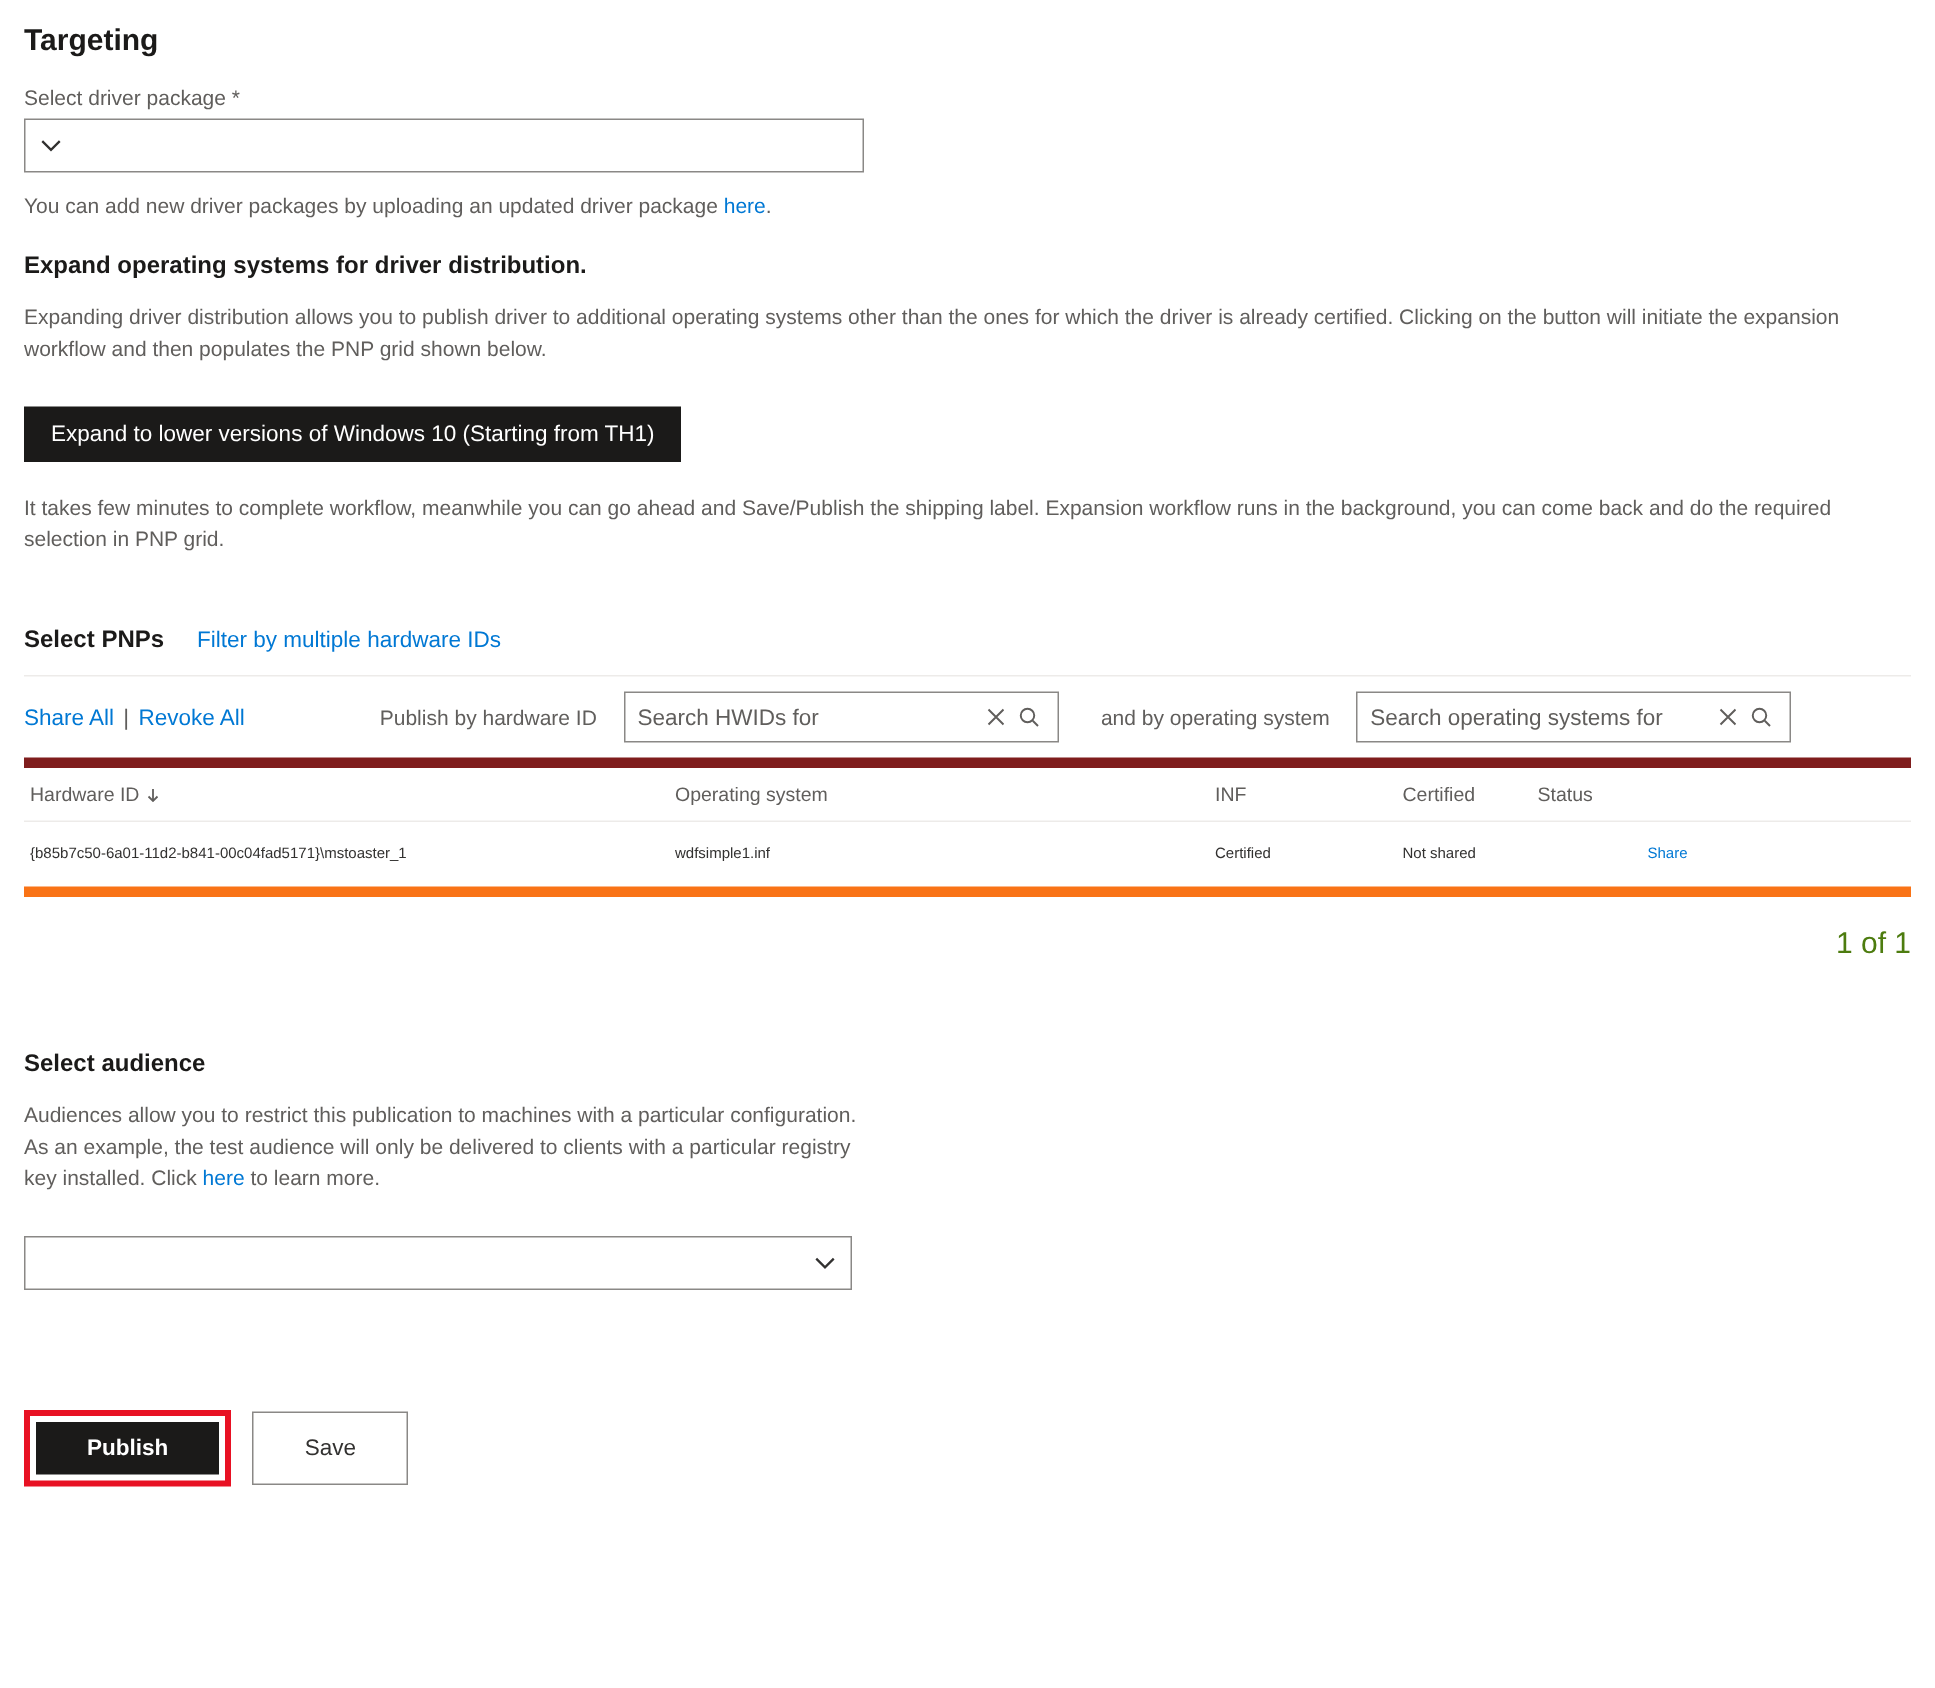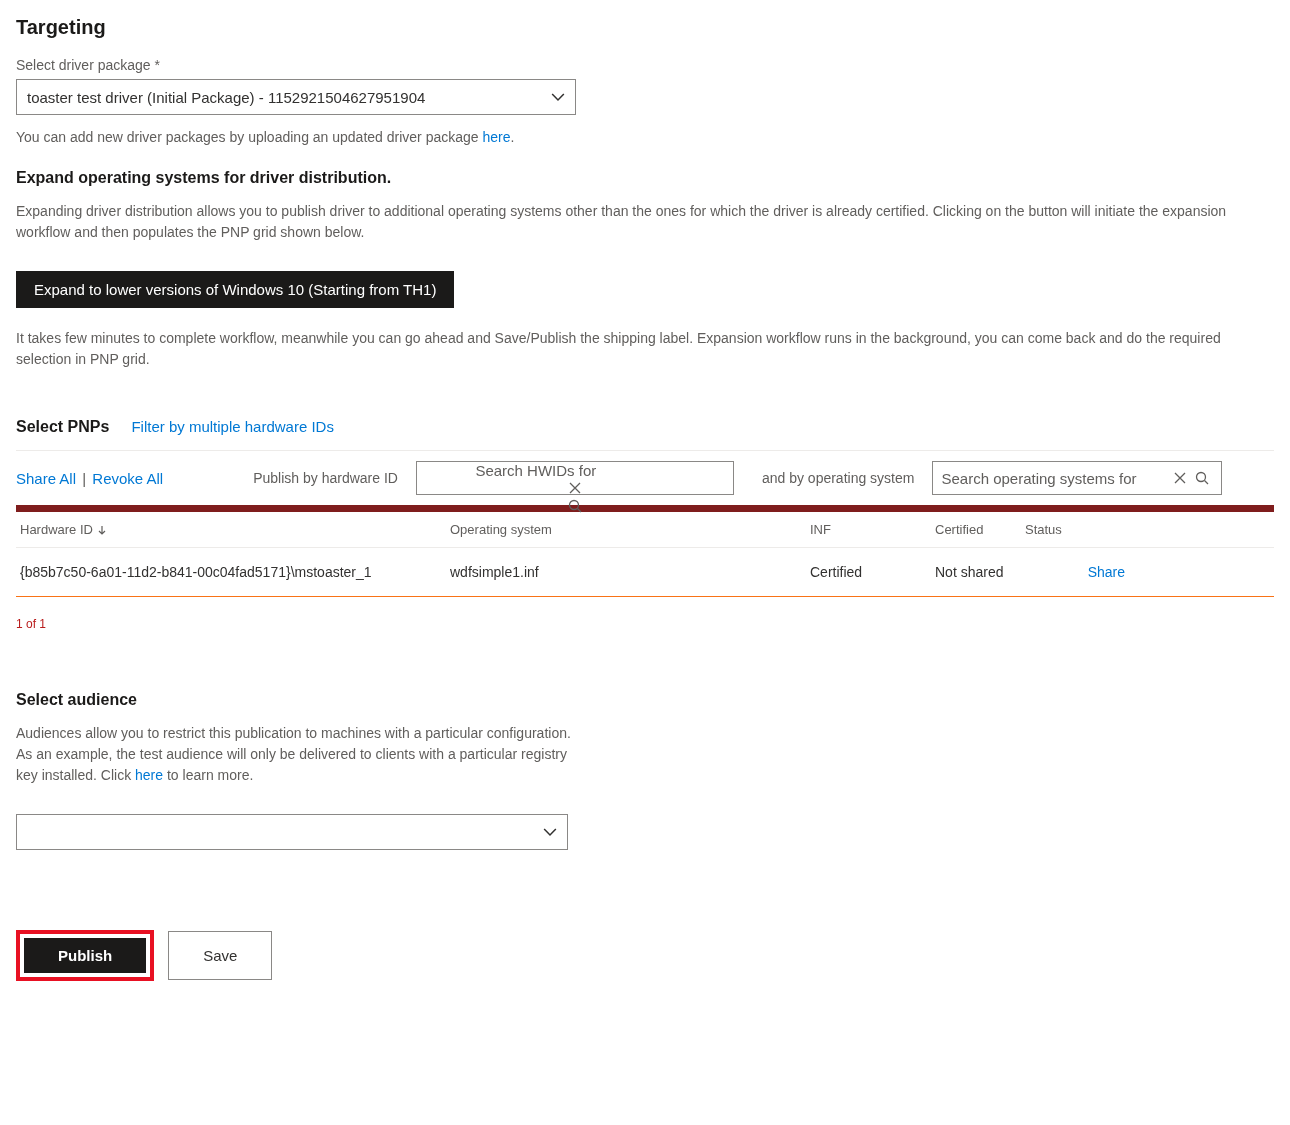--- a/index.html
+++ b/index.html
@@ -110,21 +110,21 @@
     margin-left: 80px;
   }
   .search-box {
     display: flex;
     align-items: center;
     border: 1px solid #8a8886;
     height: 34px;
     padding: 0 8px;
     background: #fff;
   }
-  .search-box.hw { width: 318px; margin-left: 8px; flex-direction: column; }
+  .search-box.hw { width: 290px; margin-left: 8px; }
   .search-box.os { width: 290px; margin-left: 8px; }
   .search-box input {
     flex: 1;
     border: none;
     outline: none;
     font-size: 15px;
     color: #323130;
     background: transparent;
   }
   .search-box input::placeholder { color: #605e5c; }
@@ -155,34 +155,35 @@
     font-size: 13px;
     color: #605e5c;
   }
   .pnp-table .thead .col-hw {
     display: flex;
     align-items: center;
     gap: 4px;
     cursor: pointer;
   }
   .pnp-table .trow {
-    border-bottom: 1px solid #f97316;
-    font-size: 14px;
+    border-bottom: 7px solid #f97316;
+    font-size: 10px;
     color: #323130;
     padding: 16px 4px;
   }
   .pnp-table .trow .share-link {
     color: #0078d4;
     cursor: pointer;
     text-align: right;
   }
   .pagination {
-    font-size: 12px;
-    color: #b91c1c;
+    font-size: 20px;
+    color: #4d7c0f;
     margin-top: 20px;
+    text-align: right;
   }
   .audience-section {
     margin-top: 60px;
   }
   .audience-desc {
     font-size: 14px;
     color: #605e5c;
     line-height: 1.5;
     max-width: 560px;
     margin-bottom: 28px;
@@ -231,21 +232,20 @@
 <body>
 
 
 
 
 <h2 class="section-title">Targeting</h2>
 
 <label class="label-required">Select driver package *</label>
 
 <div class="dropdown">
-  <span>toaster test driver (Initial Package) - 1152921504627951904</span>
   <span>
     <svg class="chevron-down" viewBox="0 0 12 12">
         <path d="M1 3.5 L6 8.5 L11 3.5" stroke="#323130" stroke-width="1.3" fill="none"></path>
       </svg>
   </span>
 </div>
 
 <p class="hint-text">
   <span>You can add new driver packages by uploading an updated driver package </span><a class="link">here</a><span>.</span>
 </p>

